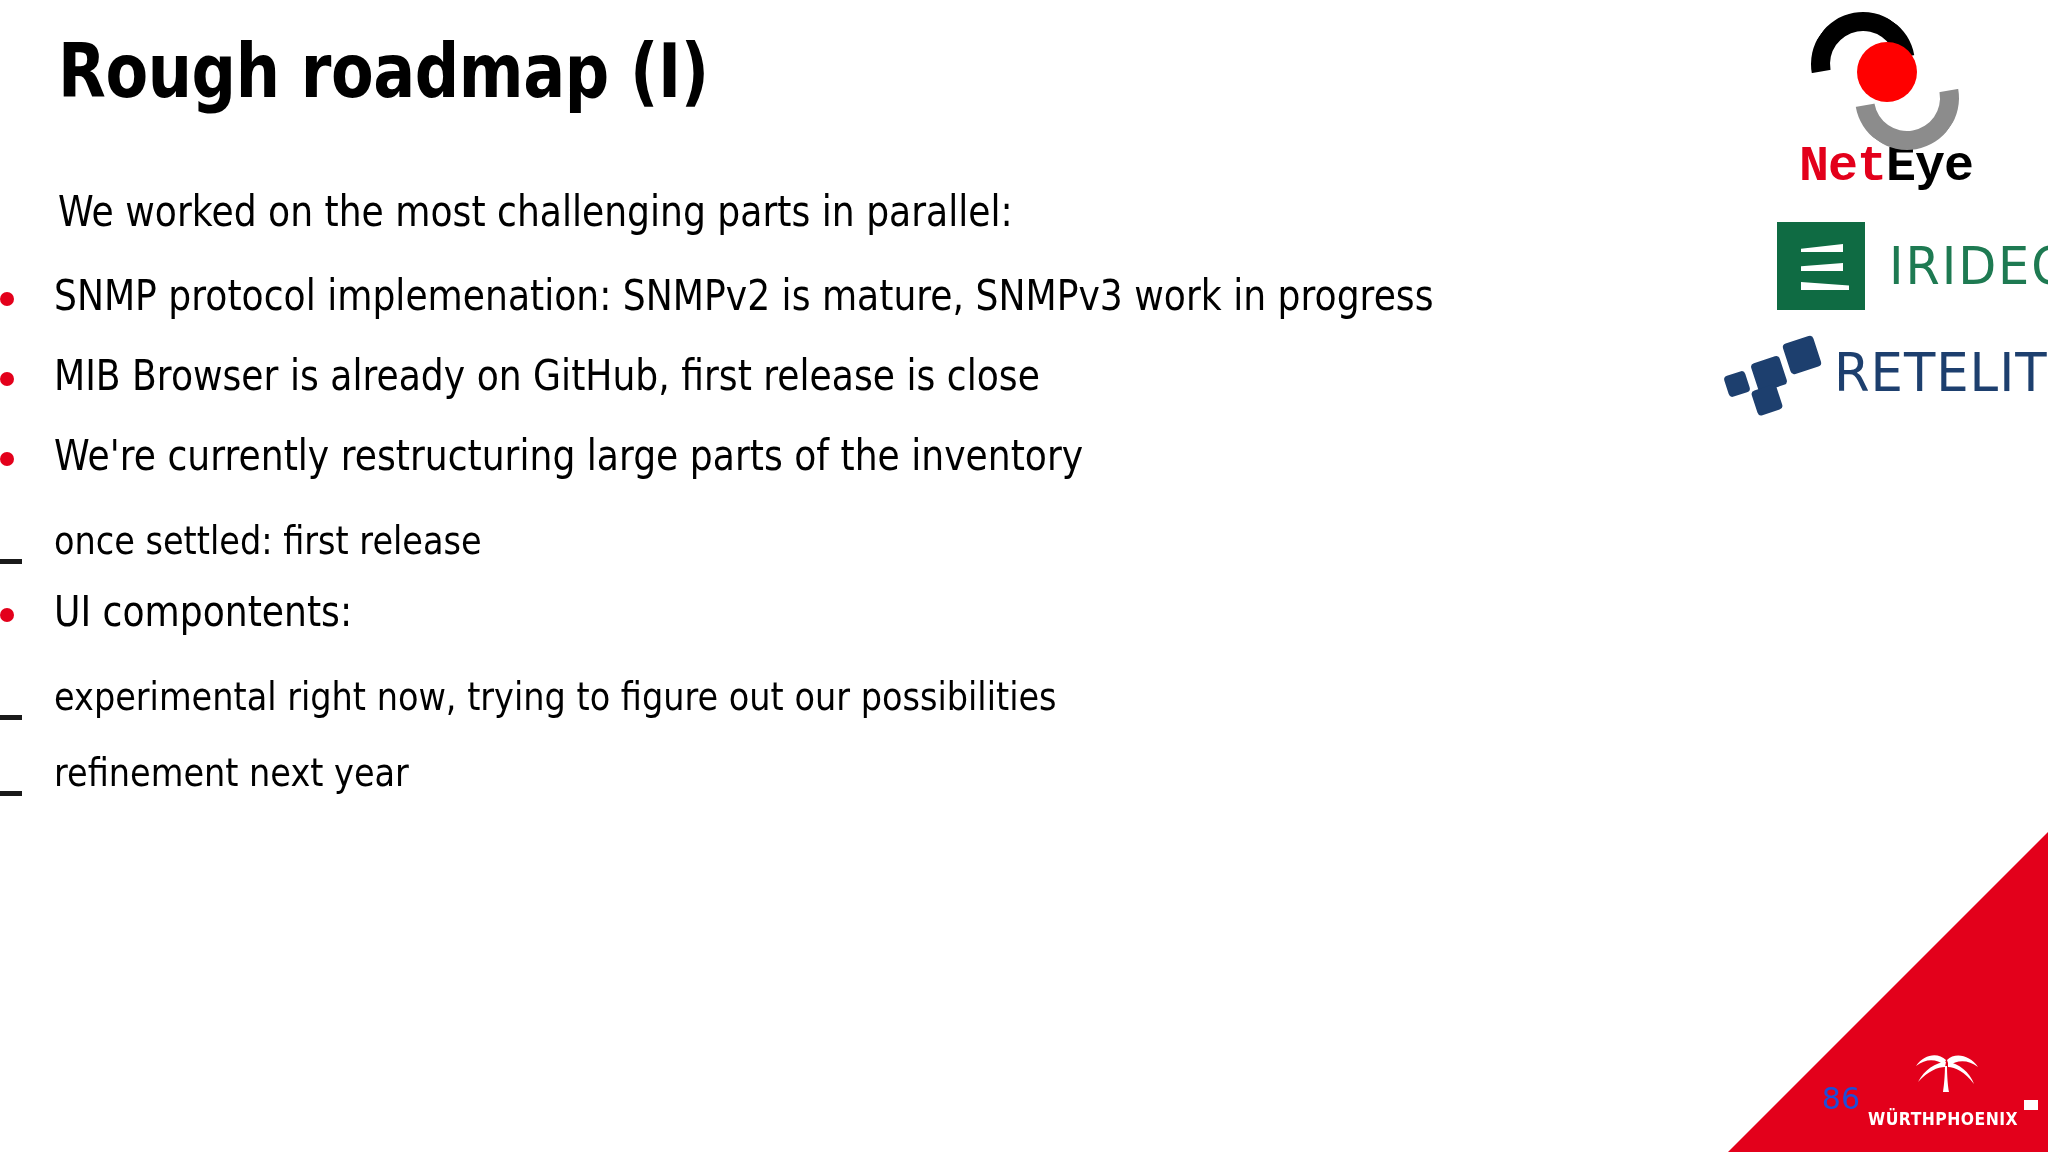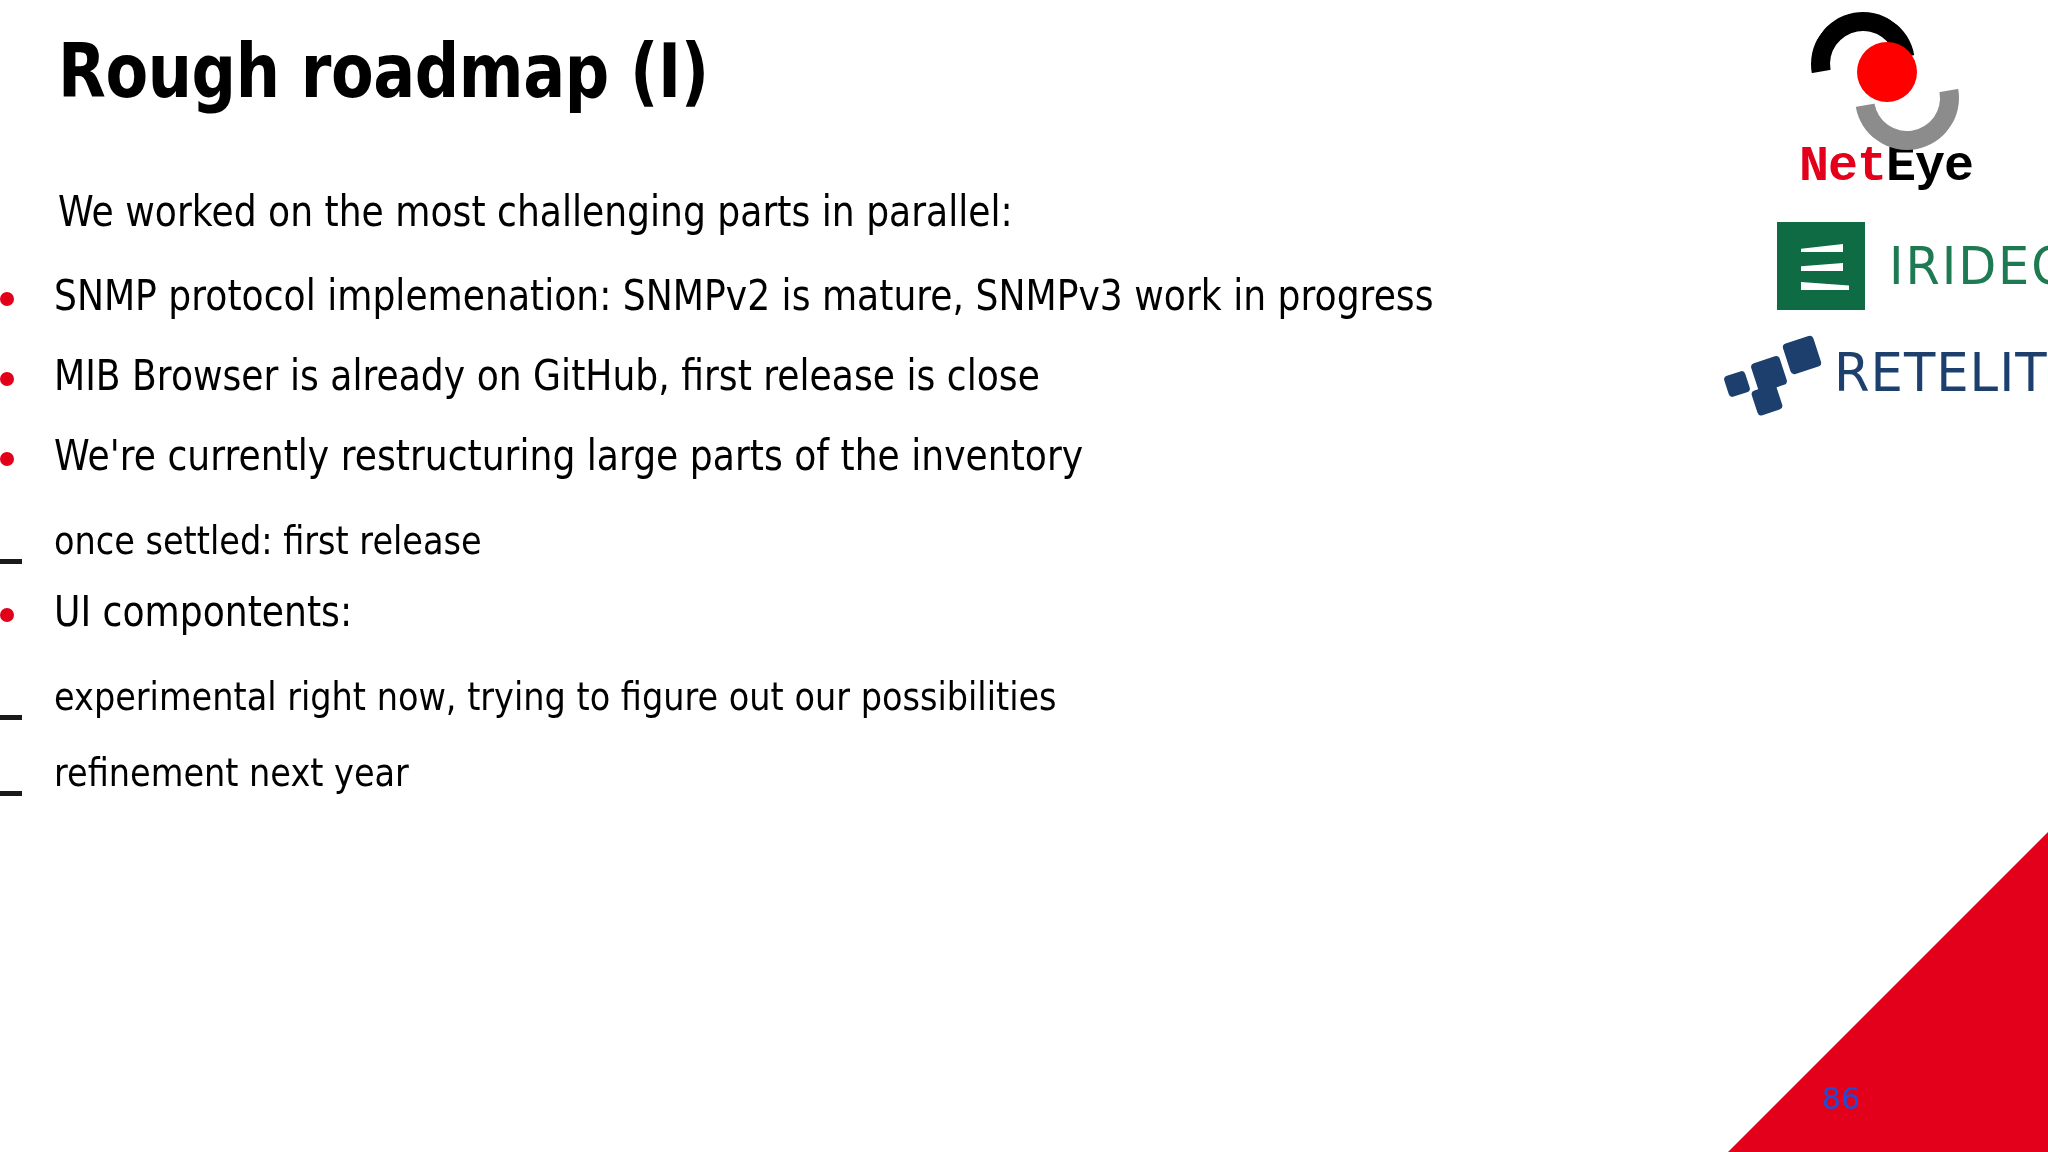--- a/index.html
+++ b/index.html
@@ -334,14 +334,27 @@
       </div>
       <div class="rt-word">RETELIT</div>
     </div>
 
   </div>
 
   <div class="corner-banner"></div>
 
   <div class="page-number">86</div>
 
+  <div class="wp-logo">
+    <svg class="wp-palm" viewBox="0 0 88 46">
+      <g fill="#ffffff">
+        <path d="M44 10 C36 2, 22 4, 14 16 C24 8, 35 9, 42 15 Z"></path>
+        <path d="M44 12 C34 12, 22 20, 16 32 C26 21, 36 17, 43 17 Z"></path>
+        <path d="M45 10 C53 2, 68 5, 76 17 C66 9, 54 10, 47 16 Z"></path>
+        <path d="M46 12 C56 13, 68 22, 72 34 C63 22, 53 17, 46 17 Z"></path>
+        <path d="M43 16 C43 16, 43 30, 41 42 L47 42 C45 30, 45 16, 45 16 Z"></path>
+      </g>
+    </svg>
+    <div class="wp-word">WÜRTHPHOENIX</div>
+    <span class="wp-tm"></span>
+  </div>
 
 </div>
 
 </body></html>

